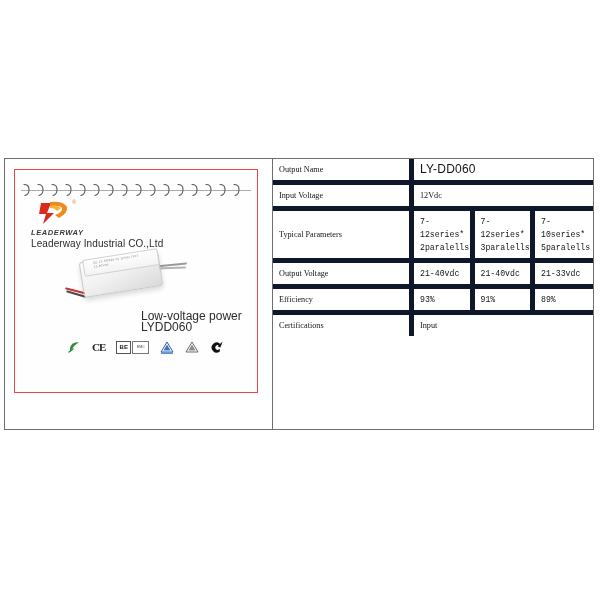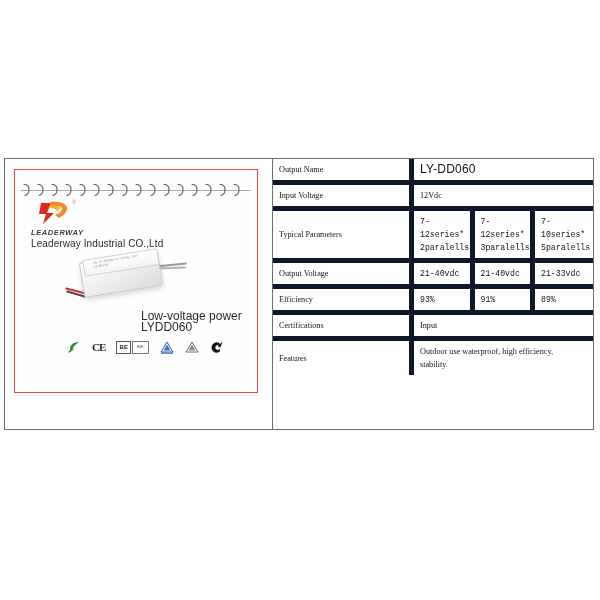--- a/index.html
+++ b/index.html
@@ -367,21 +367,17 @@
           <tr>
             <td class="label">Efficiency</td>
             <td class="c1">93%</td>
             <td class="c2">91%</td>
             <td class="c3">89%</td>
           </tr>
           <tr>
             <td class="label">Certifications</td>
             <td colspan="3" class="">Input</td>
           </tr>
-          <tr>
-            <td class="label two-line">Features</td>
-            <td colspan="3" class="two-line">Outdoor use waterproof, high efficiency,<br>stability.</td>
-          </tr>
         </tbody>
     </table>
   </div>
 
 </div>
 
 </body></html>

